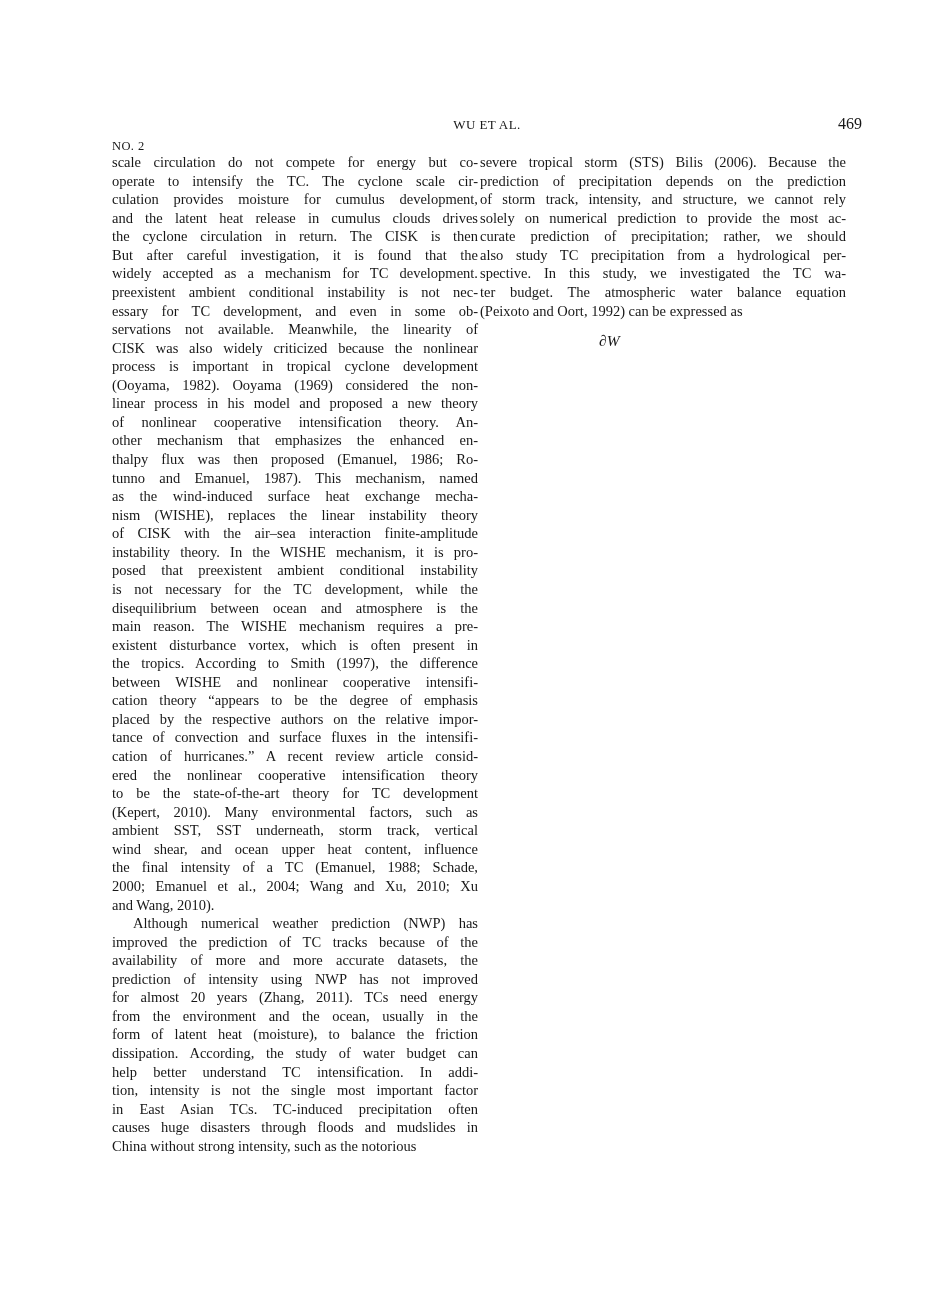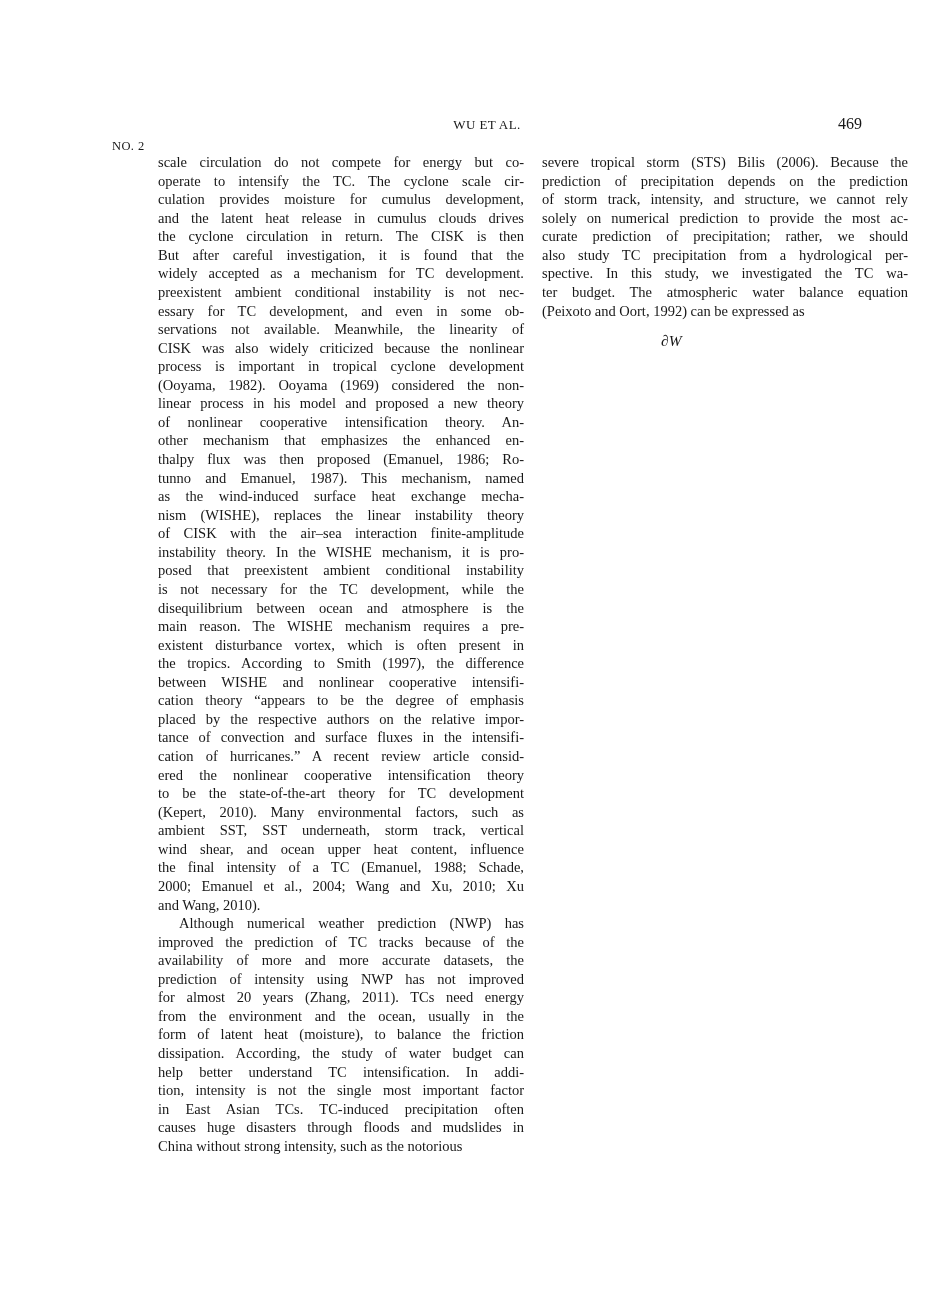--- a/index.html
+++ b/index.html
@@ -44,22 +44,21 @@
     right: 0;
     top: 0;
     font-size: 16px;
   }
   .columns {
     position: absolute;
     left: 112px;
     top: 153px;
     width: 750px;
     display: flex;
-    gap: 18px;
-    margin-left: 46px;
+    gap: 2px;
   }
   .col {
     width: 366px;
     font-size: 14.5px;
   }
   .line {
     text-align: justify;
     text-align-last: justify;
     line-height: 18.57px;
     white-space: normal;

